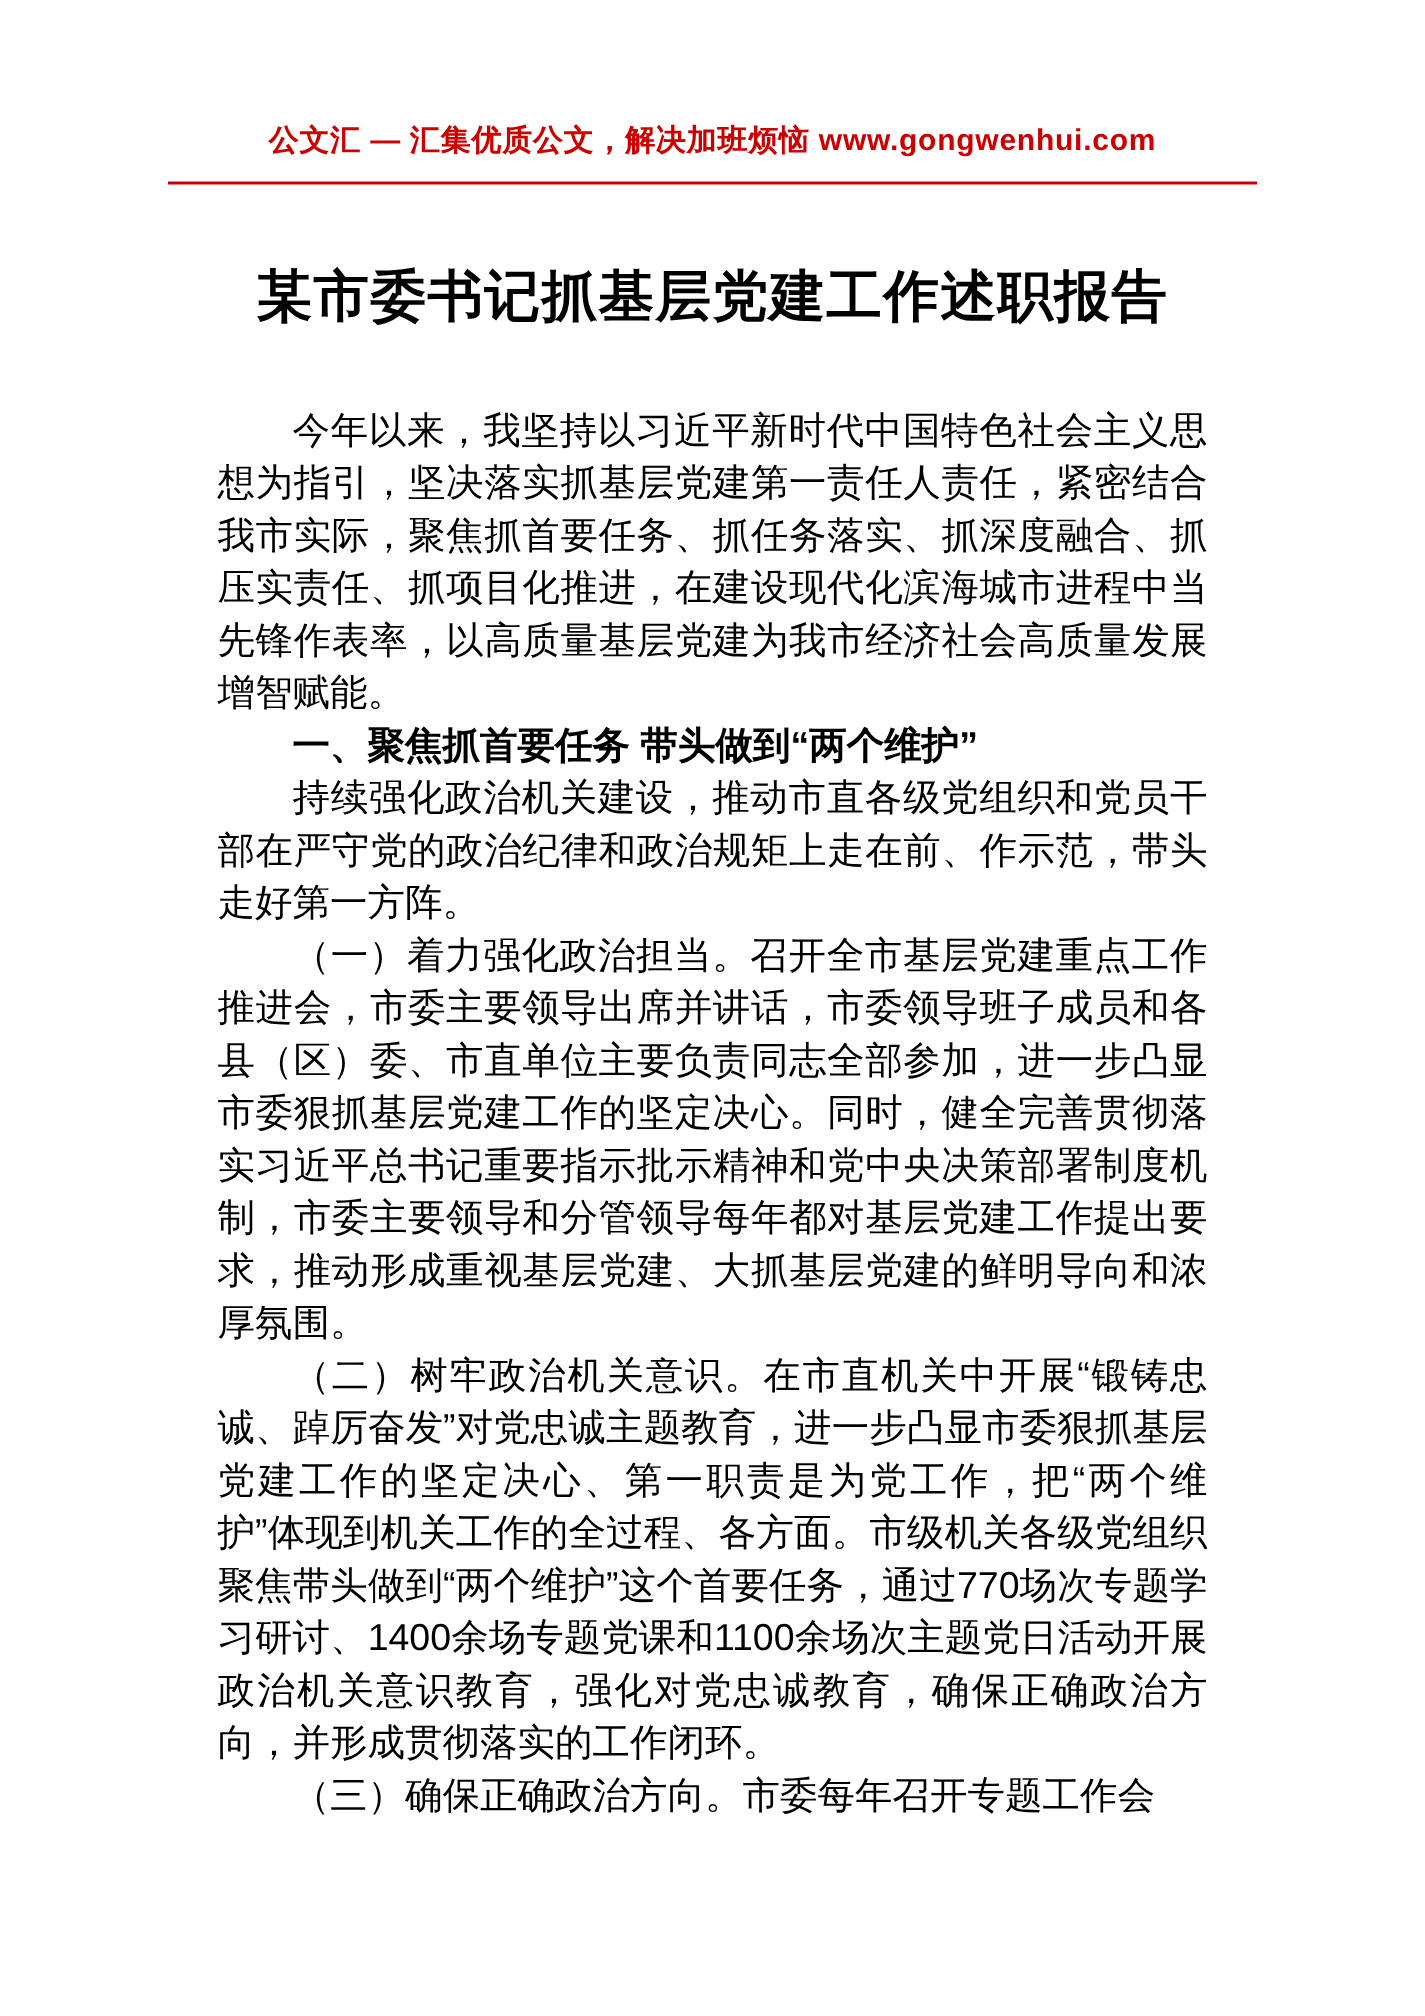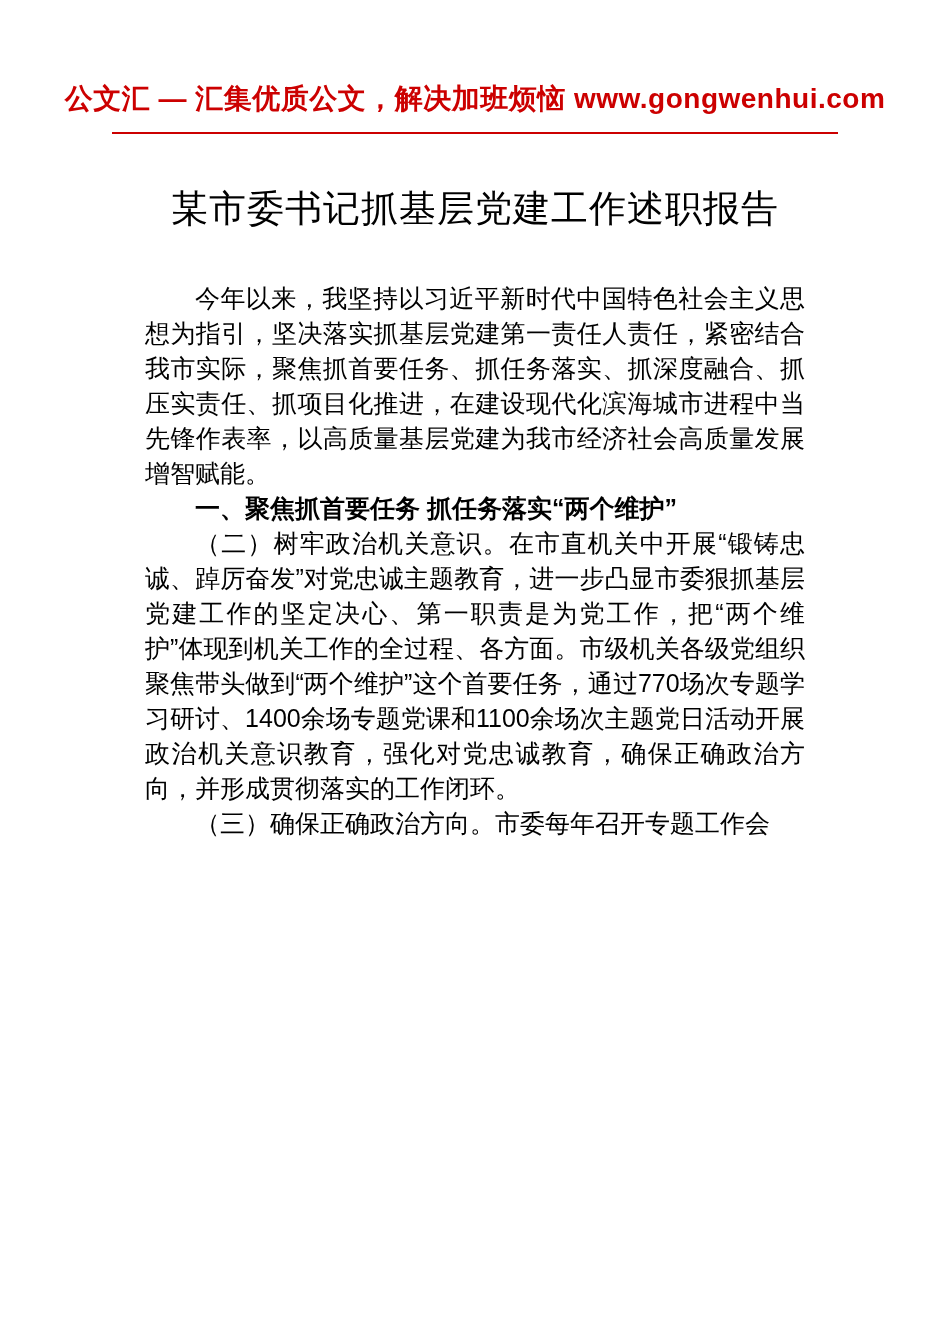--- a/index.html
+++ b/index.html
@@ -10,35 +10,35 @@
     background: #ffffff;
     position: relative;
     overflow: hidden;
     font-family: "Liberation Sans", sans-serif;
     color: #000000;
     margin: 0 auto;
   }
   .banner {
     padding-top: 80px;
     text-align: center;
-    font-size: 28px;
+    font-size: 20px;
     font-weight: bold;
     color: #cc0000;
     letter-spacing: 0.5px;
   }
   .banner-rule {
     height: 2px;
     background: #cc0000;
     margin: 14px 112px 0 112px;
   }
   .doc-title {
     margin-top: 50px;
     text-align: center;
     font-size: 37px;
-    font-weight: normal;
+    font-weight: bold;
     color: #000000;
     letter-spacing: 1px;
     font-family: "Liberation Sans", sans-serif;
   }
   .doc-body {
     margin: 47px 145px 0 145px;
     font-size: 25px;
     line-height: 35px;
     text-align: justify;
     color: #000000;
@@ -56,18 +56,20 @@
 <div class="page">
 
   <div class="banner">公文汇 — 汇集优质公文，解决加班烦恼 www.gongwenhui.com</div>
 
   <div class="banner-rule"></div>
 
   <h1 class="doc-title">某市委书记抓基层党建工作述职报告</h1>
 
   <div class="doc-body">
     <p class="para">今年以来，我坚持以习近平新时代中国特色社会主义思想为指引，坚决落实抓基层党建第一责任人责任，紧密结合我市实际，聚焦抓首要任务、抓任务落实、抓深度融合、抓压实责任、抓项目化推进，在建设现代化滨海城市进程中当先锋作表率，以高质量基层党建为我市经济社会高质量发展增智赋能。</p>
-    <p class="para section-heading">一、聚焦抓首要任务 抓任务落实“两个维护”</p>
+    <p class="para section-heading">一、聚焦抓首要任务 带头做到“两个维护”</p>
+    <p class="para">持续强化政治机关建设，推动市直各级党组织和党员干部在严守党的政治纪律和政治规矩上走在前、作示范，带头走好第一方阵。</p>
+    <p class="para">（一）着力强化政治担当。召开全市基层党建重点工作推进会，市委主要领导出席并讲话，市委领导班子成员和各县（区）委、市直单位主要负责同志全部参加，进一步凸显市委狠抓基层党建工作的坚定决心。同时，健全完善贯彻落实习近平总书记重要指示批示精神和党中央决策部署制度机制，市委主要领导和分管领导每年都对基层党建工作提出要求，推动形成重视基层党建、大抓基层党建的鲜明导向和浓厚氛围。</p>
     <p class="para">（二）树牢政治机关意识。在市直机关中开展“锻铸忠诚、踔厉奋发”对党忠诚主题教育，进一步凸显市委狠抓基层党建工作的坚定决心、第一职责是为党工作，把“两个维护”体现到机关工作的全过程、各方面。市级机关各级党组织聚焦带头做到“两个维护”这个首要任务，通过770场次专题学习研讨、1400余场专题党课和1100余场次主题党日活动开展政治机关意识教育，强化对党忠诚教育，确保正确政治方向，并形成贯彻落实的工作闭环。</p>
     <p class="para">（三）确保正确政治方向。市委每年召开专题工作会</p>
   </div>
 
 </div>
 
 </body></html>

